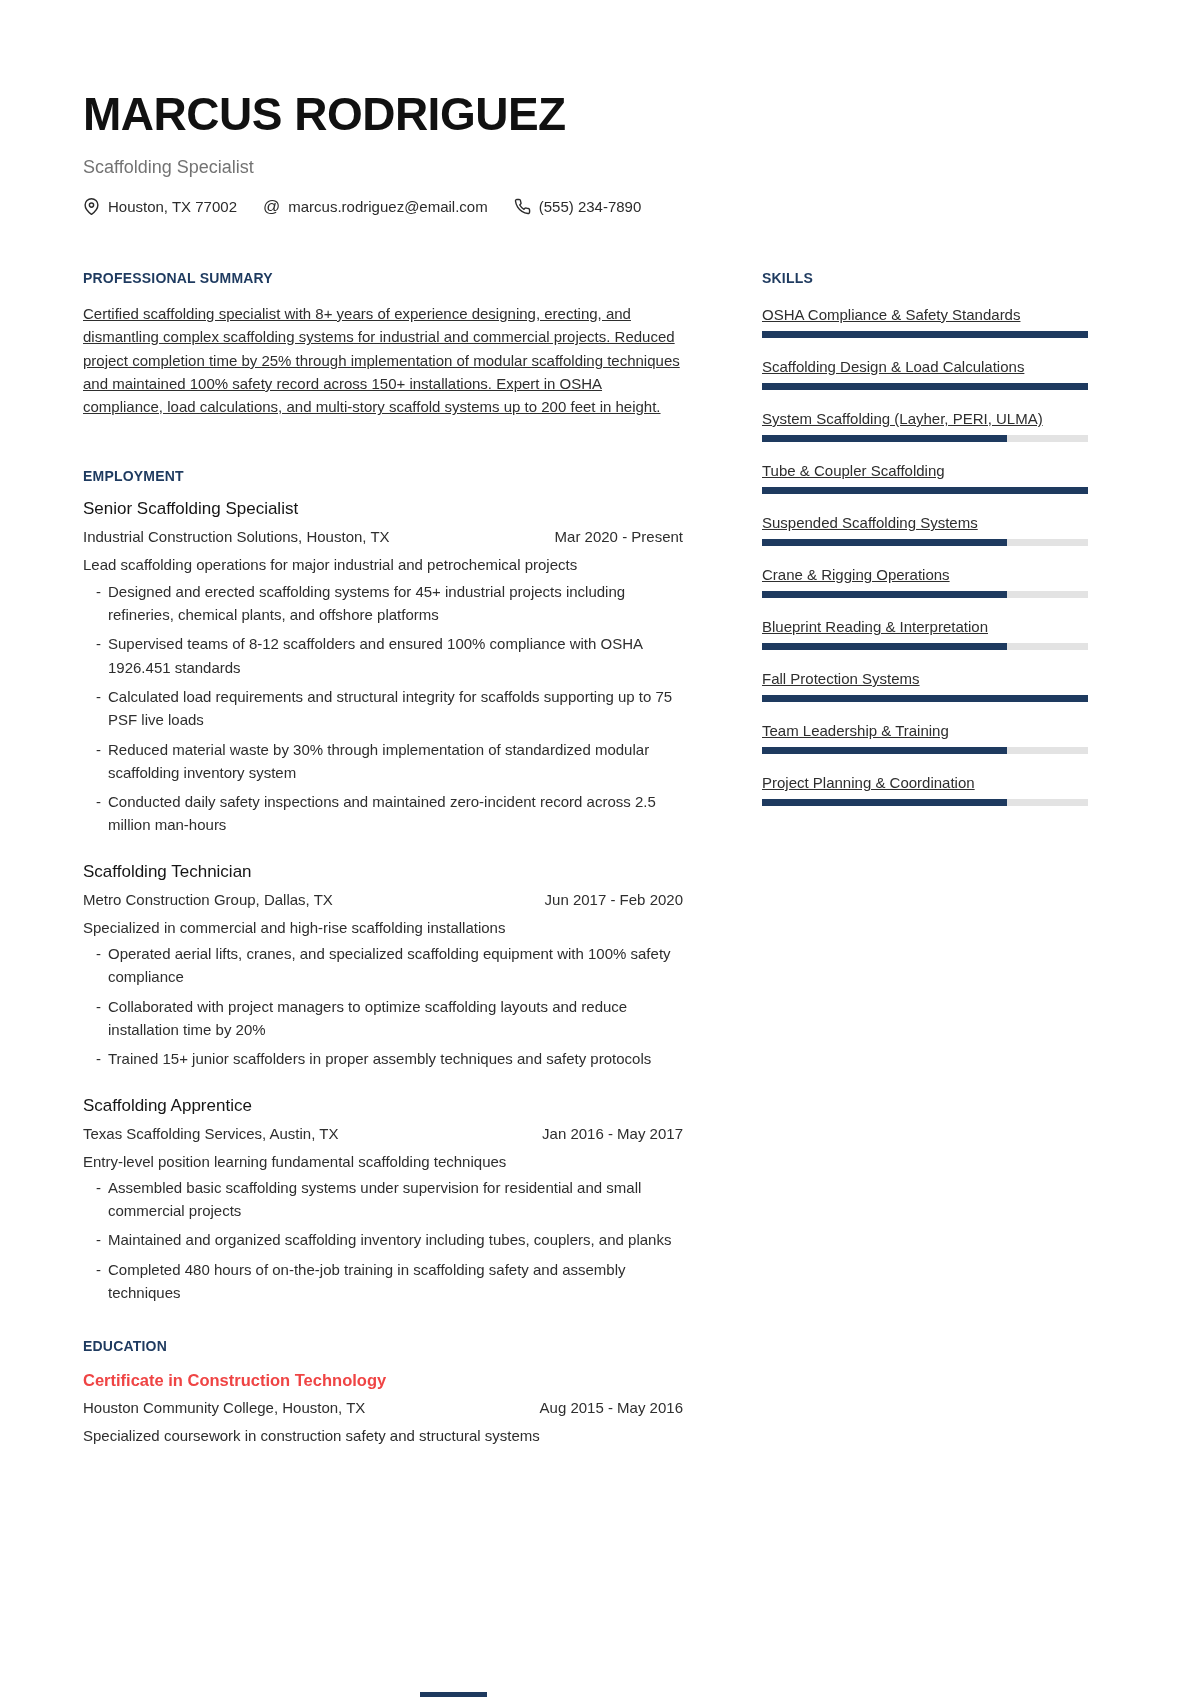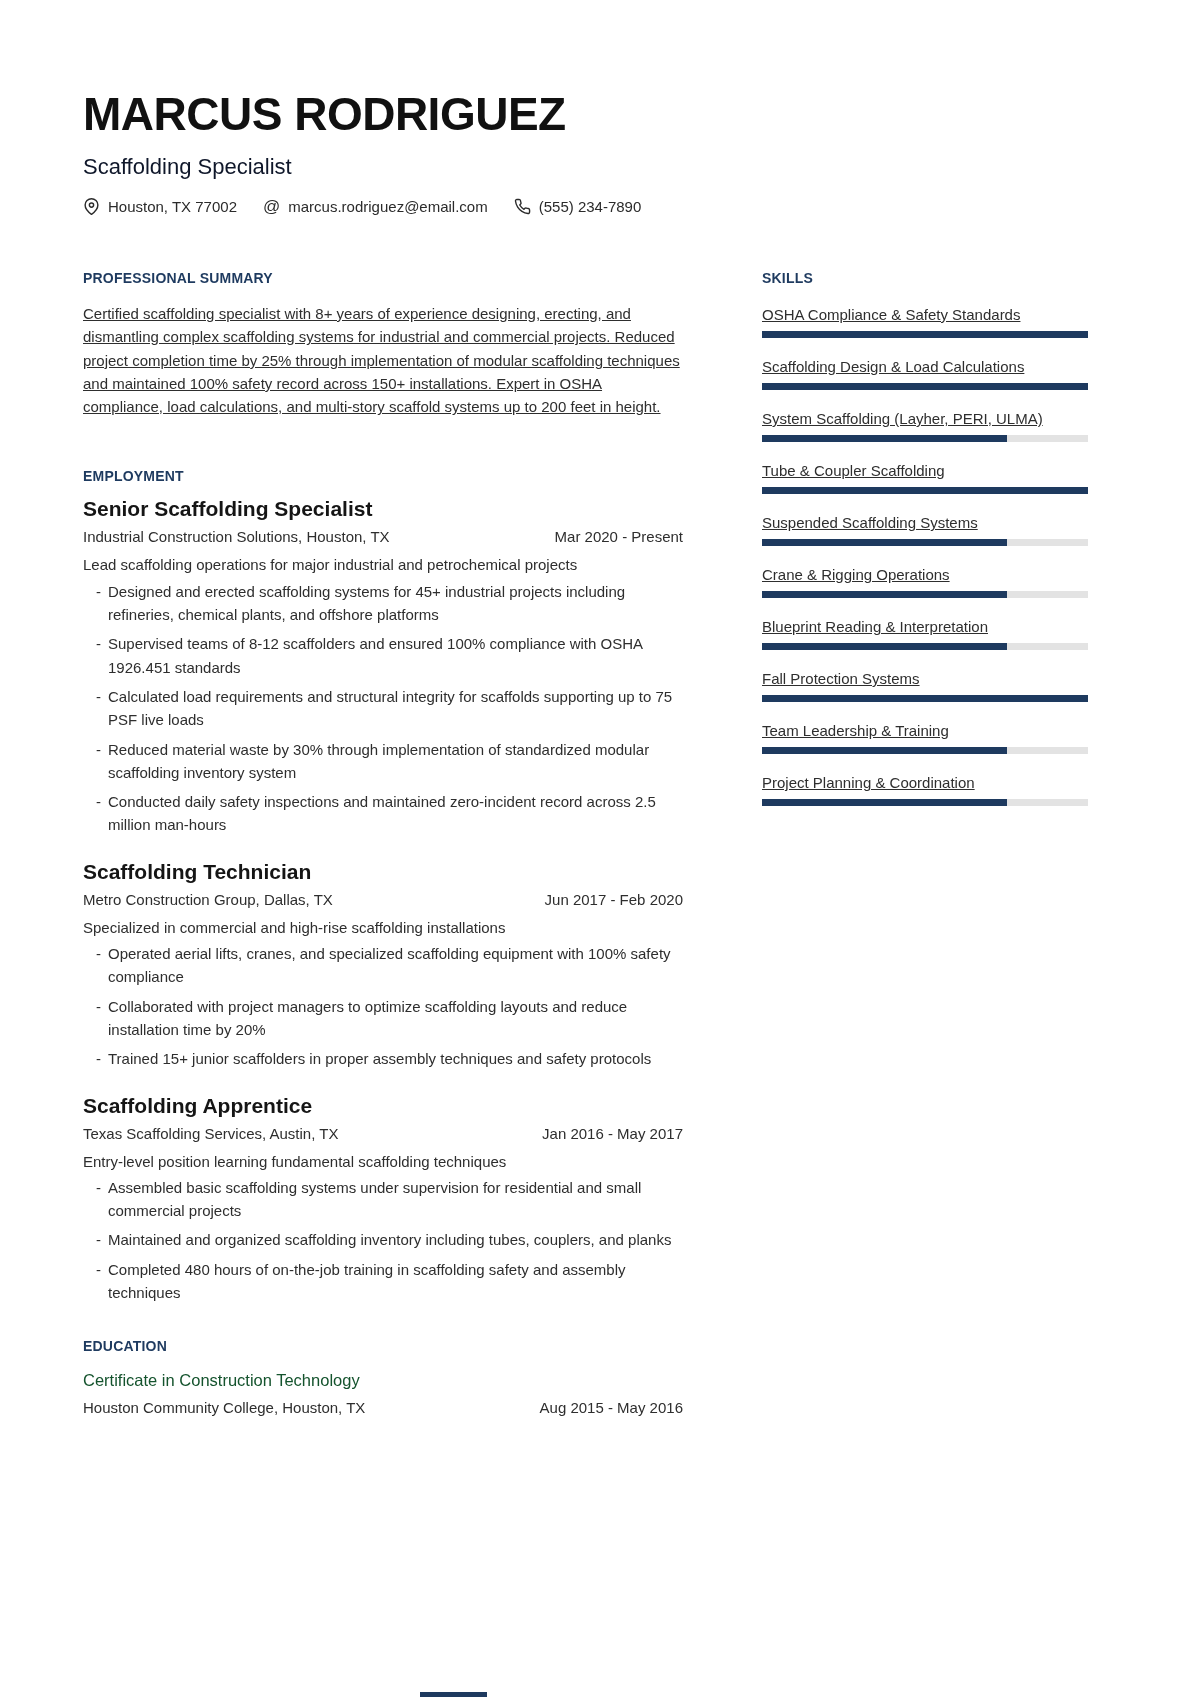--- a/index.html
+++ b/index.html
@@ -4,46 +4,46 @@
 <style>
   :root { --accent:#1e3a5f; --body:#2e2e2e; --track:#e3e3e3; }
   * { margin:0; padding:0; box-sizing:border-box; }
   html,body { background:#fff; }
   body { font-family:"Liberation Sans","DejaVu Sans",sans-serif; color:var(--body); }
   .page { position:relative; width:1200px; height:1697px; background:#fff; overflow:hidden; }
 
   
   .header { position:absolute; left:83px; top:90px; width:1030px; }
   .name { font-size:46px; line-height:48px; font-weight:bold; letter-spacing:-0.5px; color:#111; }
-  .subtitle { margin-top:15px; font-size:22px; line-height:28px; color:#0f172a; }
+  .subtitle { margin-top:15px; font-size:18px; line-height:28px; color:#737373; }
   .contact { margin-top:17px; display:flex; align-items:center; gap:26px; font-size:15px; color:#2b2b2b; }
   .citem { display:inline-flex; align-items:flex-start; gap:8px; }
   .cicon { display:inline-flex; width:17px; height:17px; }
   .cicon svg { width:17px; height:17px; stroke:#2b2b2b; fill:none; stroke-width:2; stroke-linecap:round; stroke-linejoin:round; }
   .at-glyph { font-size:17px; line-height:17px; color:#2b2b2b; width:auto; }
 
   
   .left-col { position:absolute; left:83px; top:268px; width:600px; }
   .right-col { position:absolute; left:762px; top:268px; width:326px; }
 
   h2.sec { font-size:14px; line-height:20px; font-weight:bold; color:var(--accent); letter-spacing:0.2px; }
   .summary-text { margin-top:14px; font-size:15px; line-height:23.3px; color:var(--body);text-decoration:underline; }
 
   .employment { margin-top:48px; }
   .job { margin-top:12px; }
   .job + .job { margin-top:24px; }
-  .job-title { font-size:21px; line-height:22px; font-weight:bold; color:#151515; }
+  .job-title { font-size:17px; line-height:22px; font-weight:normal; color:#151515; }
   .meta-row { margin-top:6px; display:flex; justify-content:space-between; font-size:15px; line-height:22px; color:var(--body); }
   .job-desc { margin-top:5px; font-size:15px; line-height:23.3px; color:var(--body); }
   ul.bullets { margin-top:3px; list-style:none; }
   ul.bullets li { position:relative; padding-left:25px; font-size:15px; line-height:23.3px; color:var(--body); margin-bottom:6px; }
   ul.bullets li::before { content:"-"; position:absolute; left:13px; top:0; }
 
   .education { margin-top:32px; }
-  .edu-degree { margin-top:13px; font-size:16.5px; line-height:22px; font-weight:normal; color:#14532d; }
+  .edu-degree { margin-top:13px; font-size:16.5px; line-height:22px; font-weight:bold; color:#ef4444; }
 
   
   .skill { margin-top:17px; margin-bottom:19px;text-decoration:underline; }
   .skill-label { font-size:15px; line-height:20px; color:var(--body); white-space:nowrap; }
   .bar-track { margin-top:6px; width:100%; height:7px; background:var(--track); }
   .bar-fill { height:7px; background:var(--accent); width:0; }
   .skill + .skill { margin-top:0; }
 
   
   .bottom-artifact { position:absolute; left:420px; top:1692px; width:67px; height:5px; background:var(--accent); }
@@ -136,20 +136,21 @@
       </article>
     </section>
 
     <section class="education">
       <h2 class="sec">EDUCATION</h2>
       <h3 class="edu-degree">Certificate in Construction Technology</h3>
       <div class="meta-row">
         <span>Houston Community College, Houston, TX</span>
         <span>Aug 2015 - May 2016</span>
       </div>
+      <p class="job-desc">Specialized coursework in construction safety and structural systems</p>
     </section>
 
   </div>
 
   <aside class="right-col">
     <h2 class="sec">SKILLS</h2>
 
     <div class="skill">
       <div class="skill-label">OSHA Compliance &amp; Safety Standards</div>
       <div class="bar-track">

